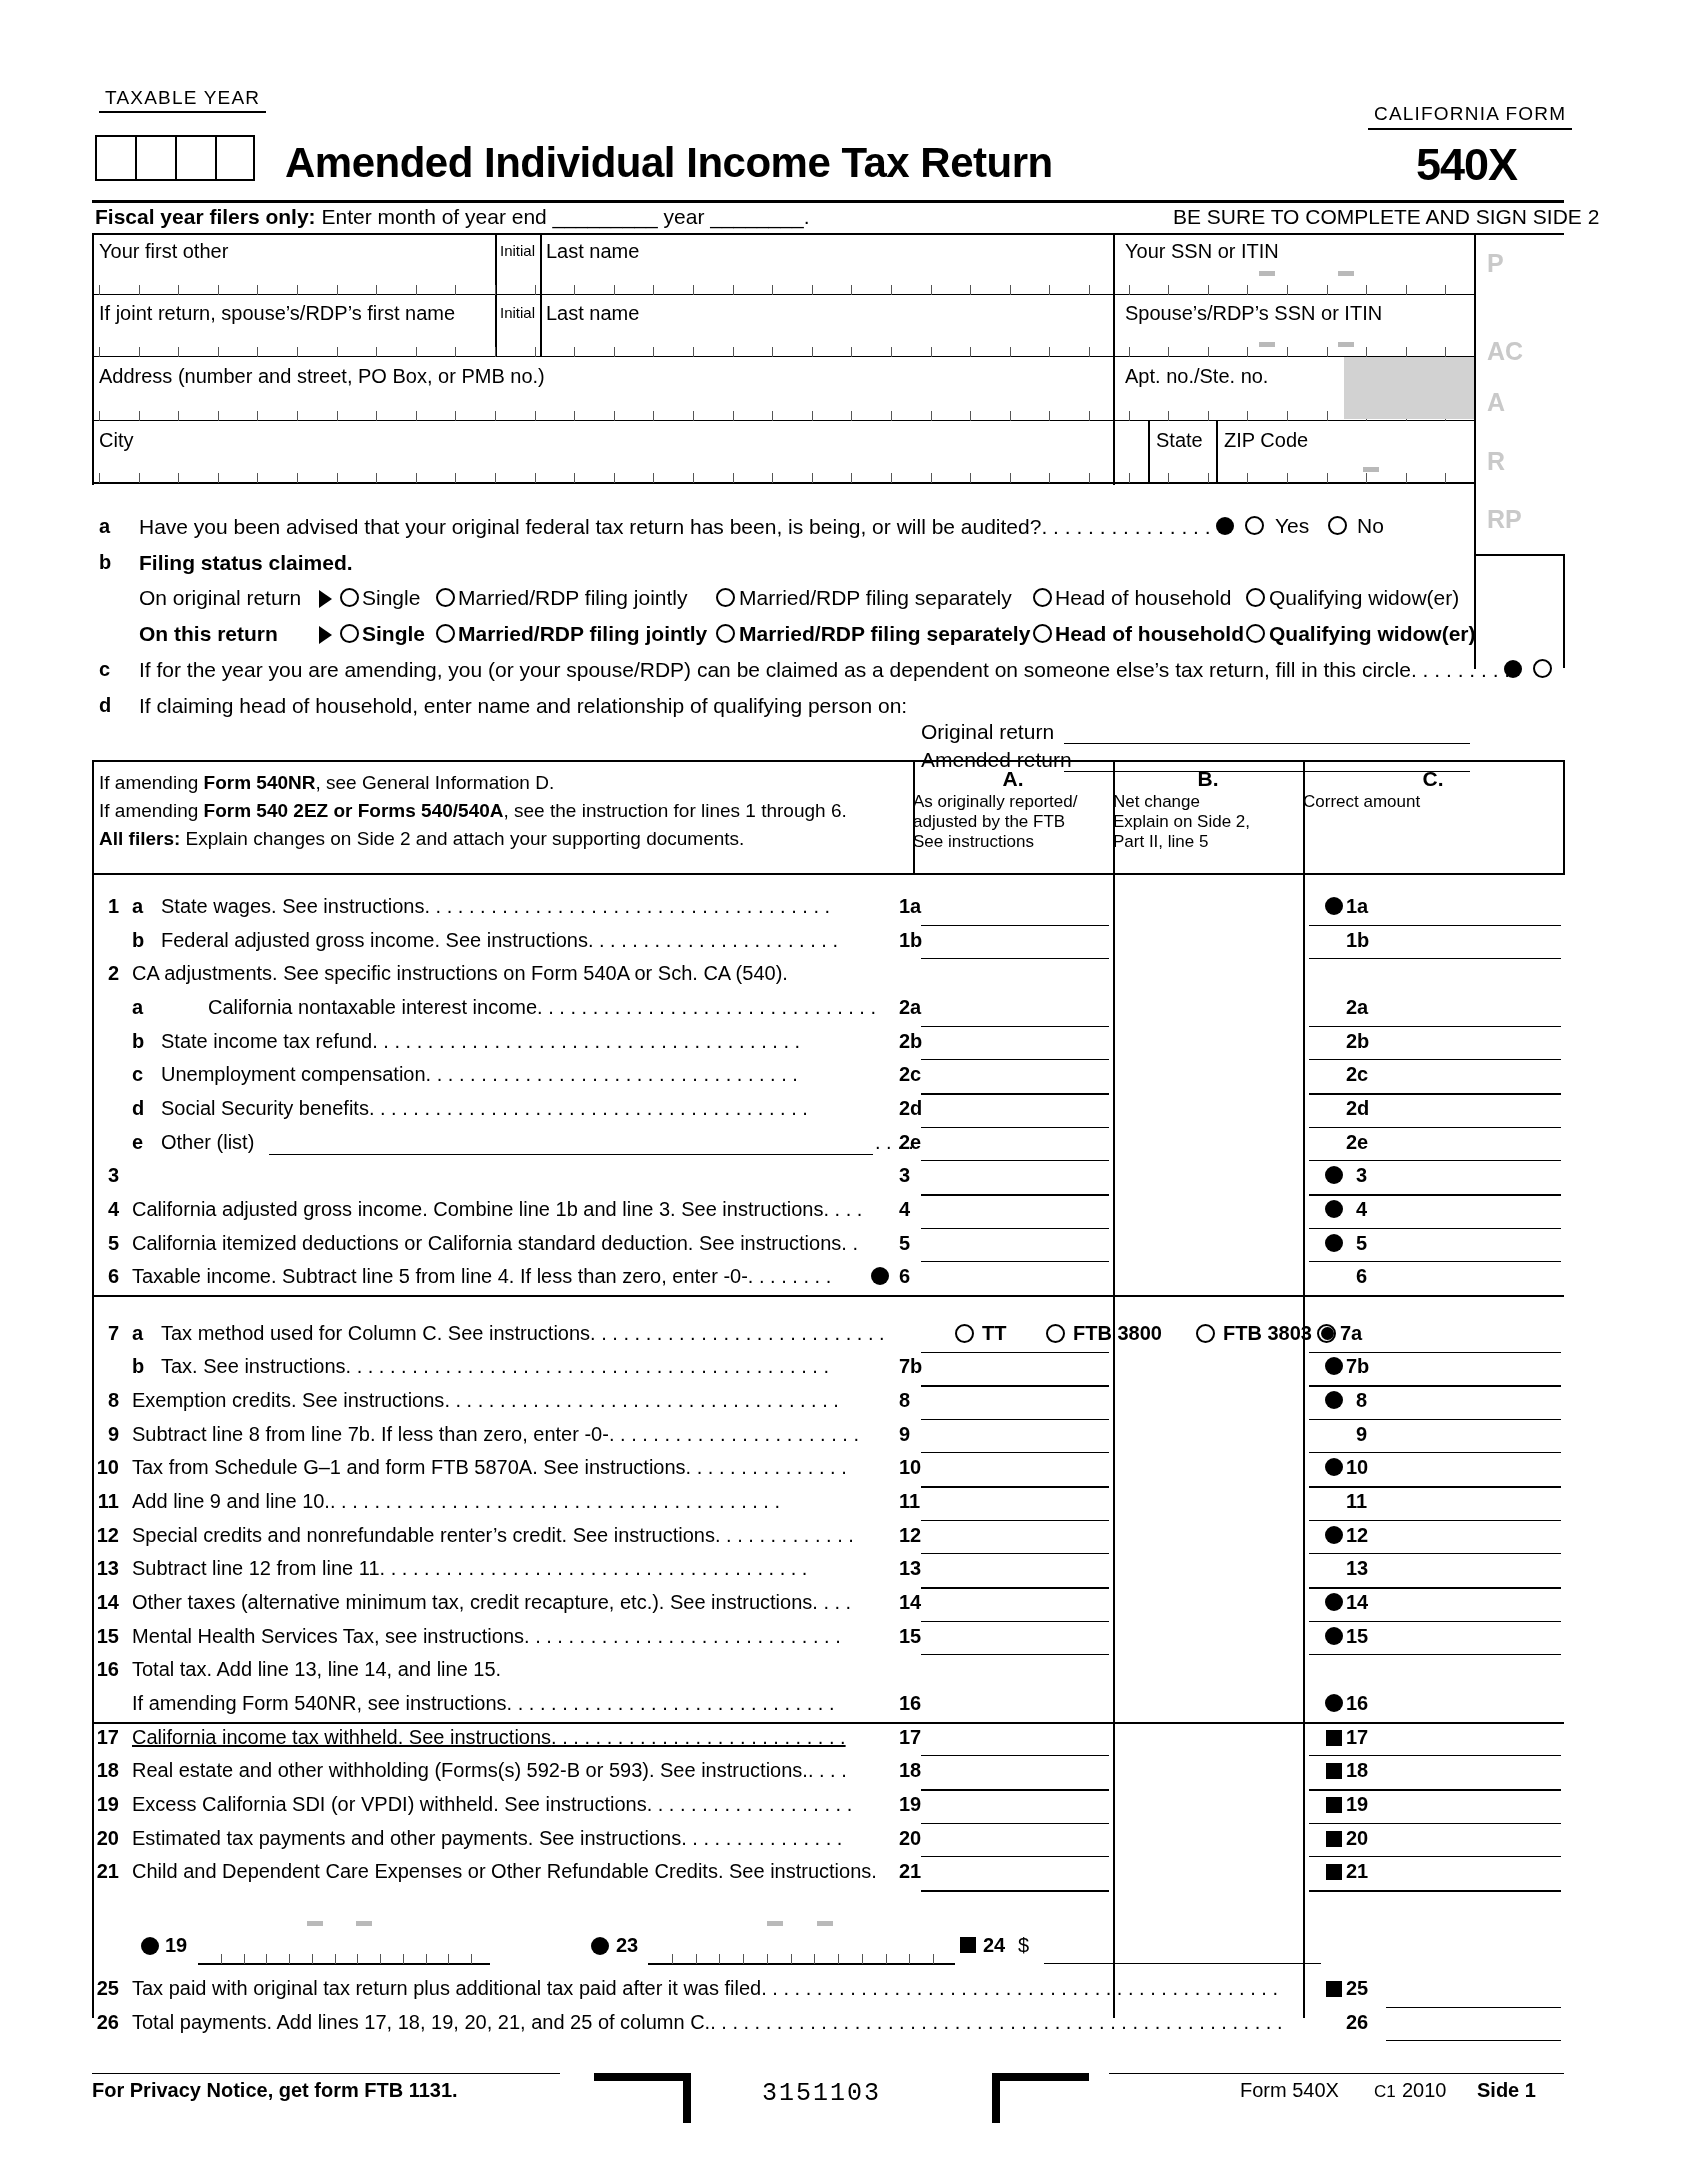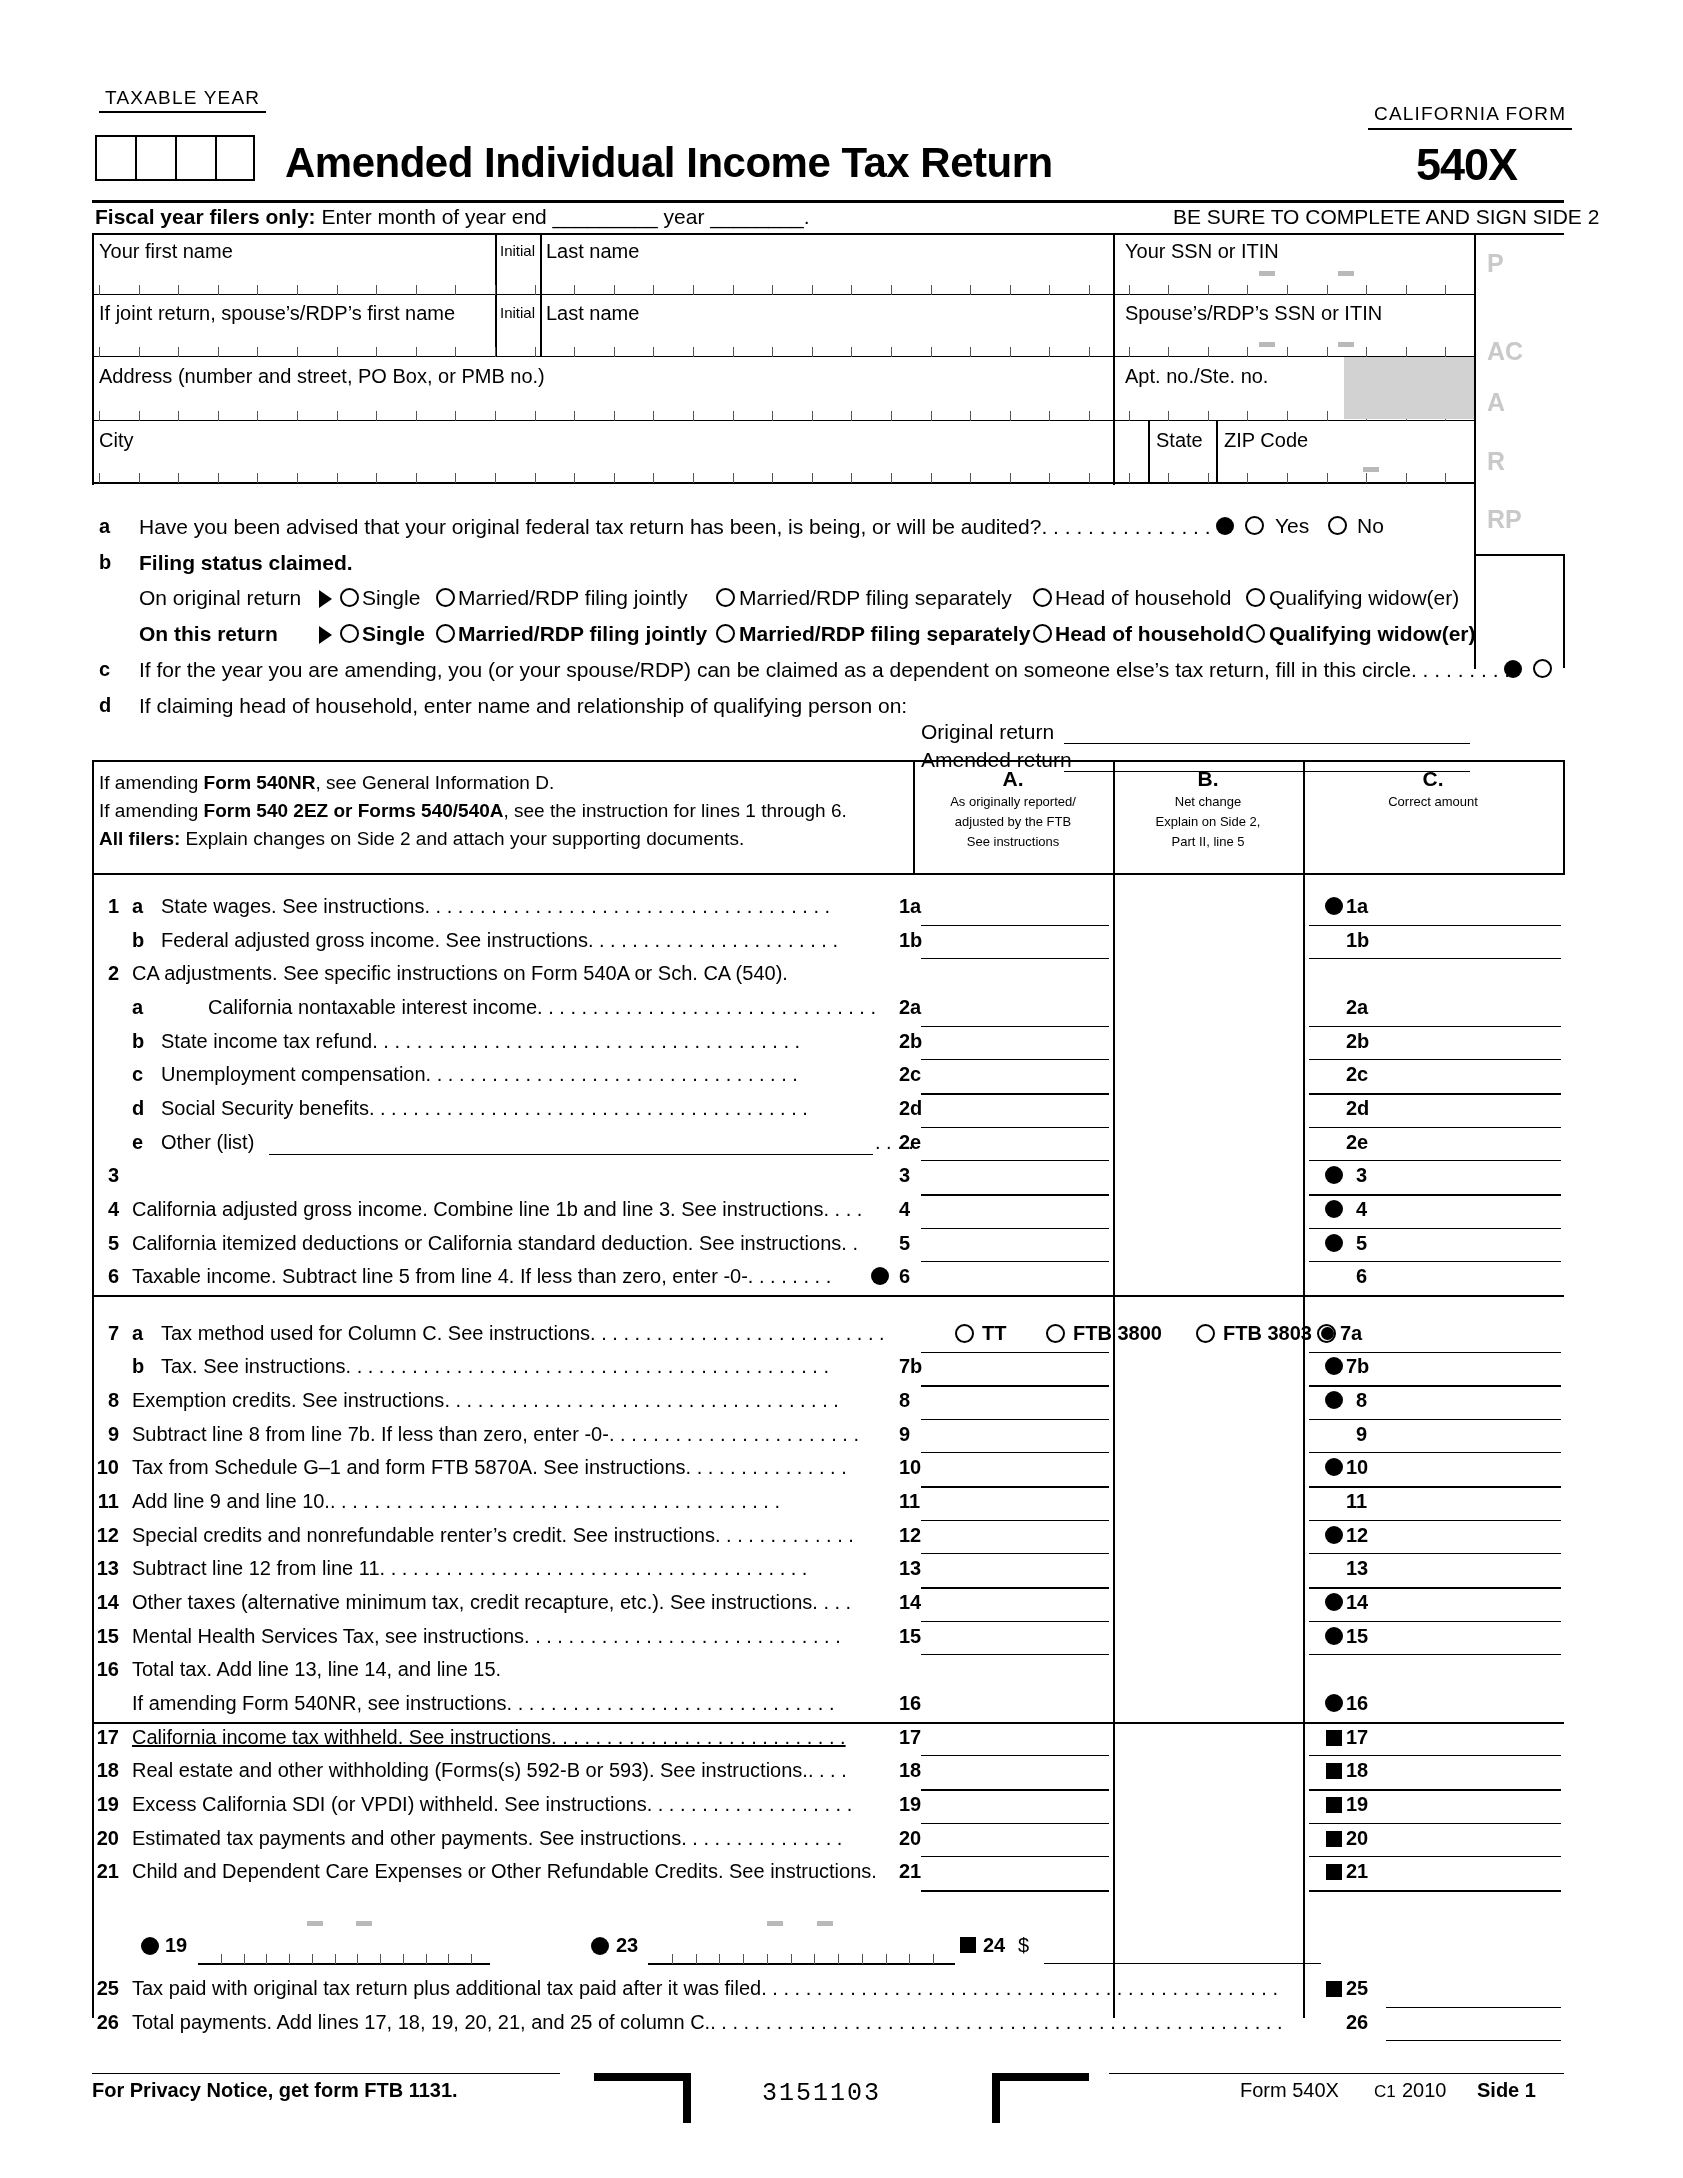--- a/index.html
+++ b/index.html
@@ -77,21 +77,21 @@
     position:absolute; width:18px; height:18px; background:#000; border-radius:50%;
   }
   .sqr{ position:absolute; width:16px; height:16px; background:#000; }
   .tri{
     position:absolute; width:0; height:0;
     border-top:9px solid transparent; border-bottom:9px solid transparent;
     border-left:13px solid #000;
   }
   .ulined{ position:absolute; border-bottom:1px solid #000; }
   .col-hdr-letter{ position:absolute; font-size:21px; font-weight:bold; text-align:center; }
-  .col-hdr-sub{ position:absolute; font-size:13px; text-align:center; line-height:20px; }
+  .col-hdr-sub{ position:absolute; font-size:17px; text-align:left; line-height:20px; }
   .instr-text{ position:absolute; font-size:19px; white-space:nowrap; }
   .instr-text b{ font-weight:bold; }
 
   .ln-num{ position:absolute; font-size:20px; font-weight:bold; text-align:right; }
   .ln-sub{ position:absolute; font-size:20px; font-weight:bold; }
   .ln-text{ position:absolute; font-size:20px; white-space:nowrap; }
   .ln-ref{ position:absolute; font-size:20px; font-weight:bold; }
 
   .cmark{ position:absolute; font-size:20px; font-weight:bold; }
 
@@ -283,21 +283,21 @@
       <i style="left:1069px"></i>
       <i style="left:1109px"></i>
       <i style="left:1148px"></i>
       <i style="left:1188px"></i>
       <i style="left:1228px"></i>
       <i style="left:1267px"></i>
       <i style="left:1307px"></i>
       <i style="left:1346px"></i>
   </div>
 
-  <div class="addr-row-label" style="left:99px; top:240px;">Your first name</div>
+  <div class="addr-row-label" style="left:99px; top:240px;">Your first other</div>
   <div class="addr-row-label" style="left:500px; top:242px; font-size:15px;">Initial</div>
   <div class="addr-row-label" style="left:546px; top:240px;">Last name</div>
   <div class="addr-row-label" style="left:99px; top:302px;">If joint return, spouse’s/RDP’s first name</div>
   <div class="addr-row-label" style="left:500px; top:304px; font-size:15px;">Initial</div>
   <div class="addr-row-label" style="left:546px; top:302px;">Last name</div>
   <div class="addr-row-label" style="left:99px; top:365px;">Address (number and street, PO Box, or PMB no.)</div>
   <div class="addr-row-label" style="left:99px; top:429px;">City</div>
 
   <div class="addr-row-label" style="left:1125px;top:240px;">Your SSN or ITIN</div>
   <div class="addr-row-label" style="left:1125px;top:302px;">Spouse’s/RDP’s SSN or ITIN</div>

